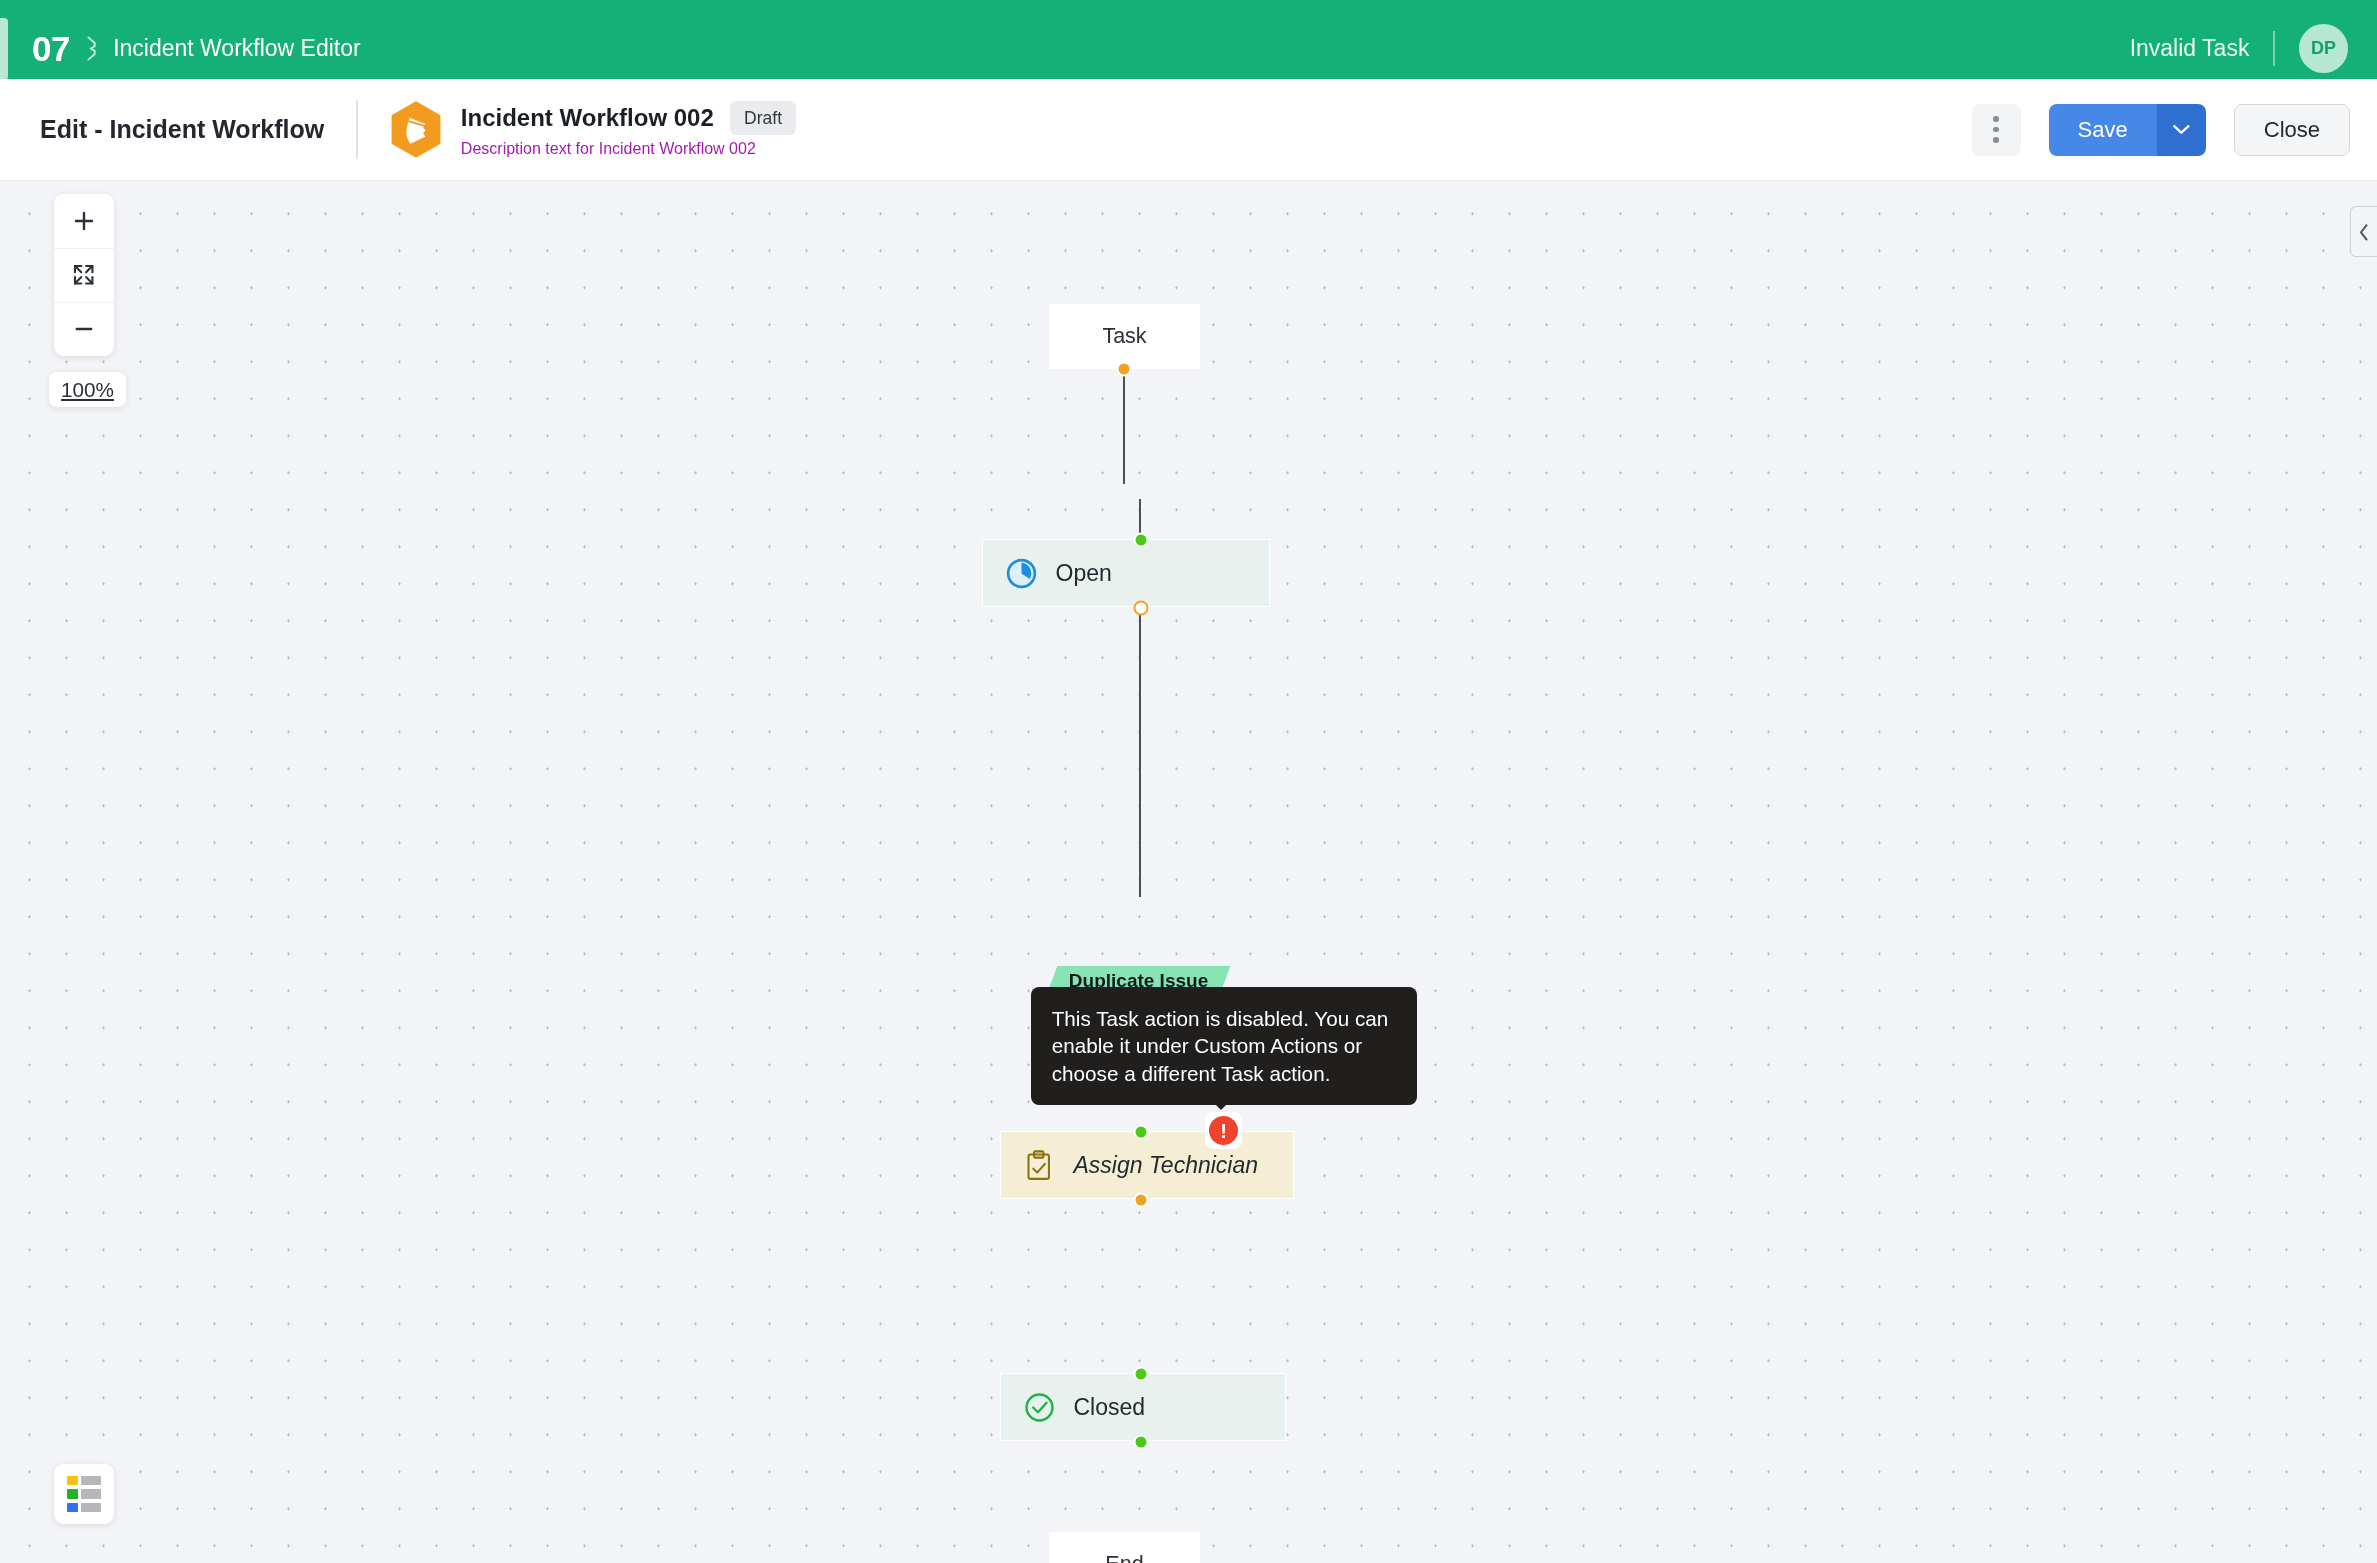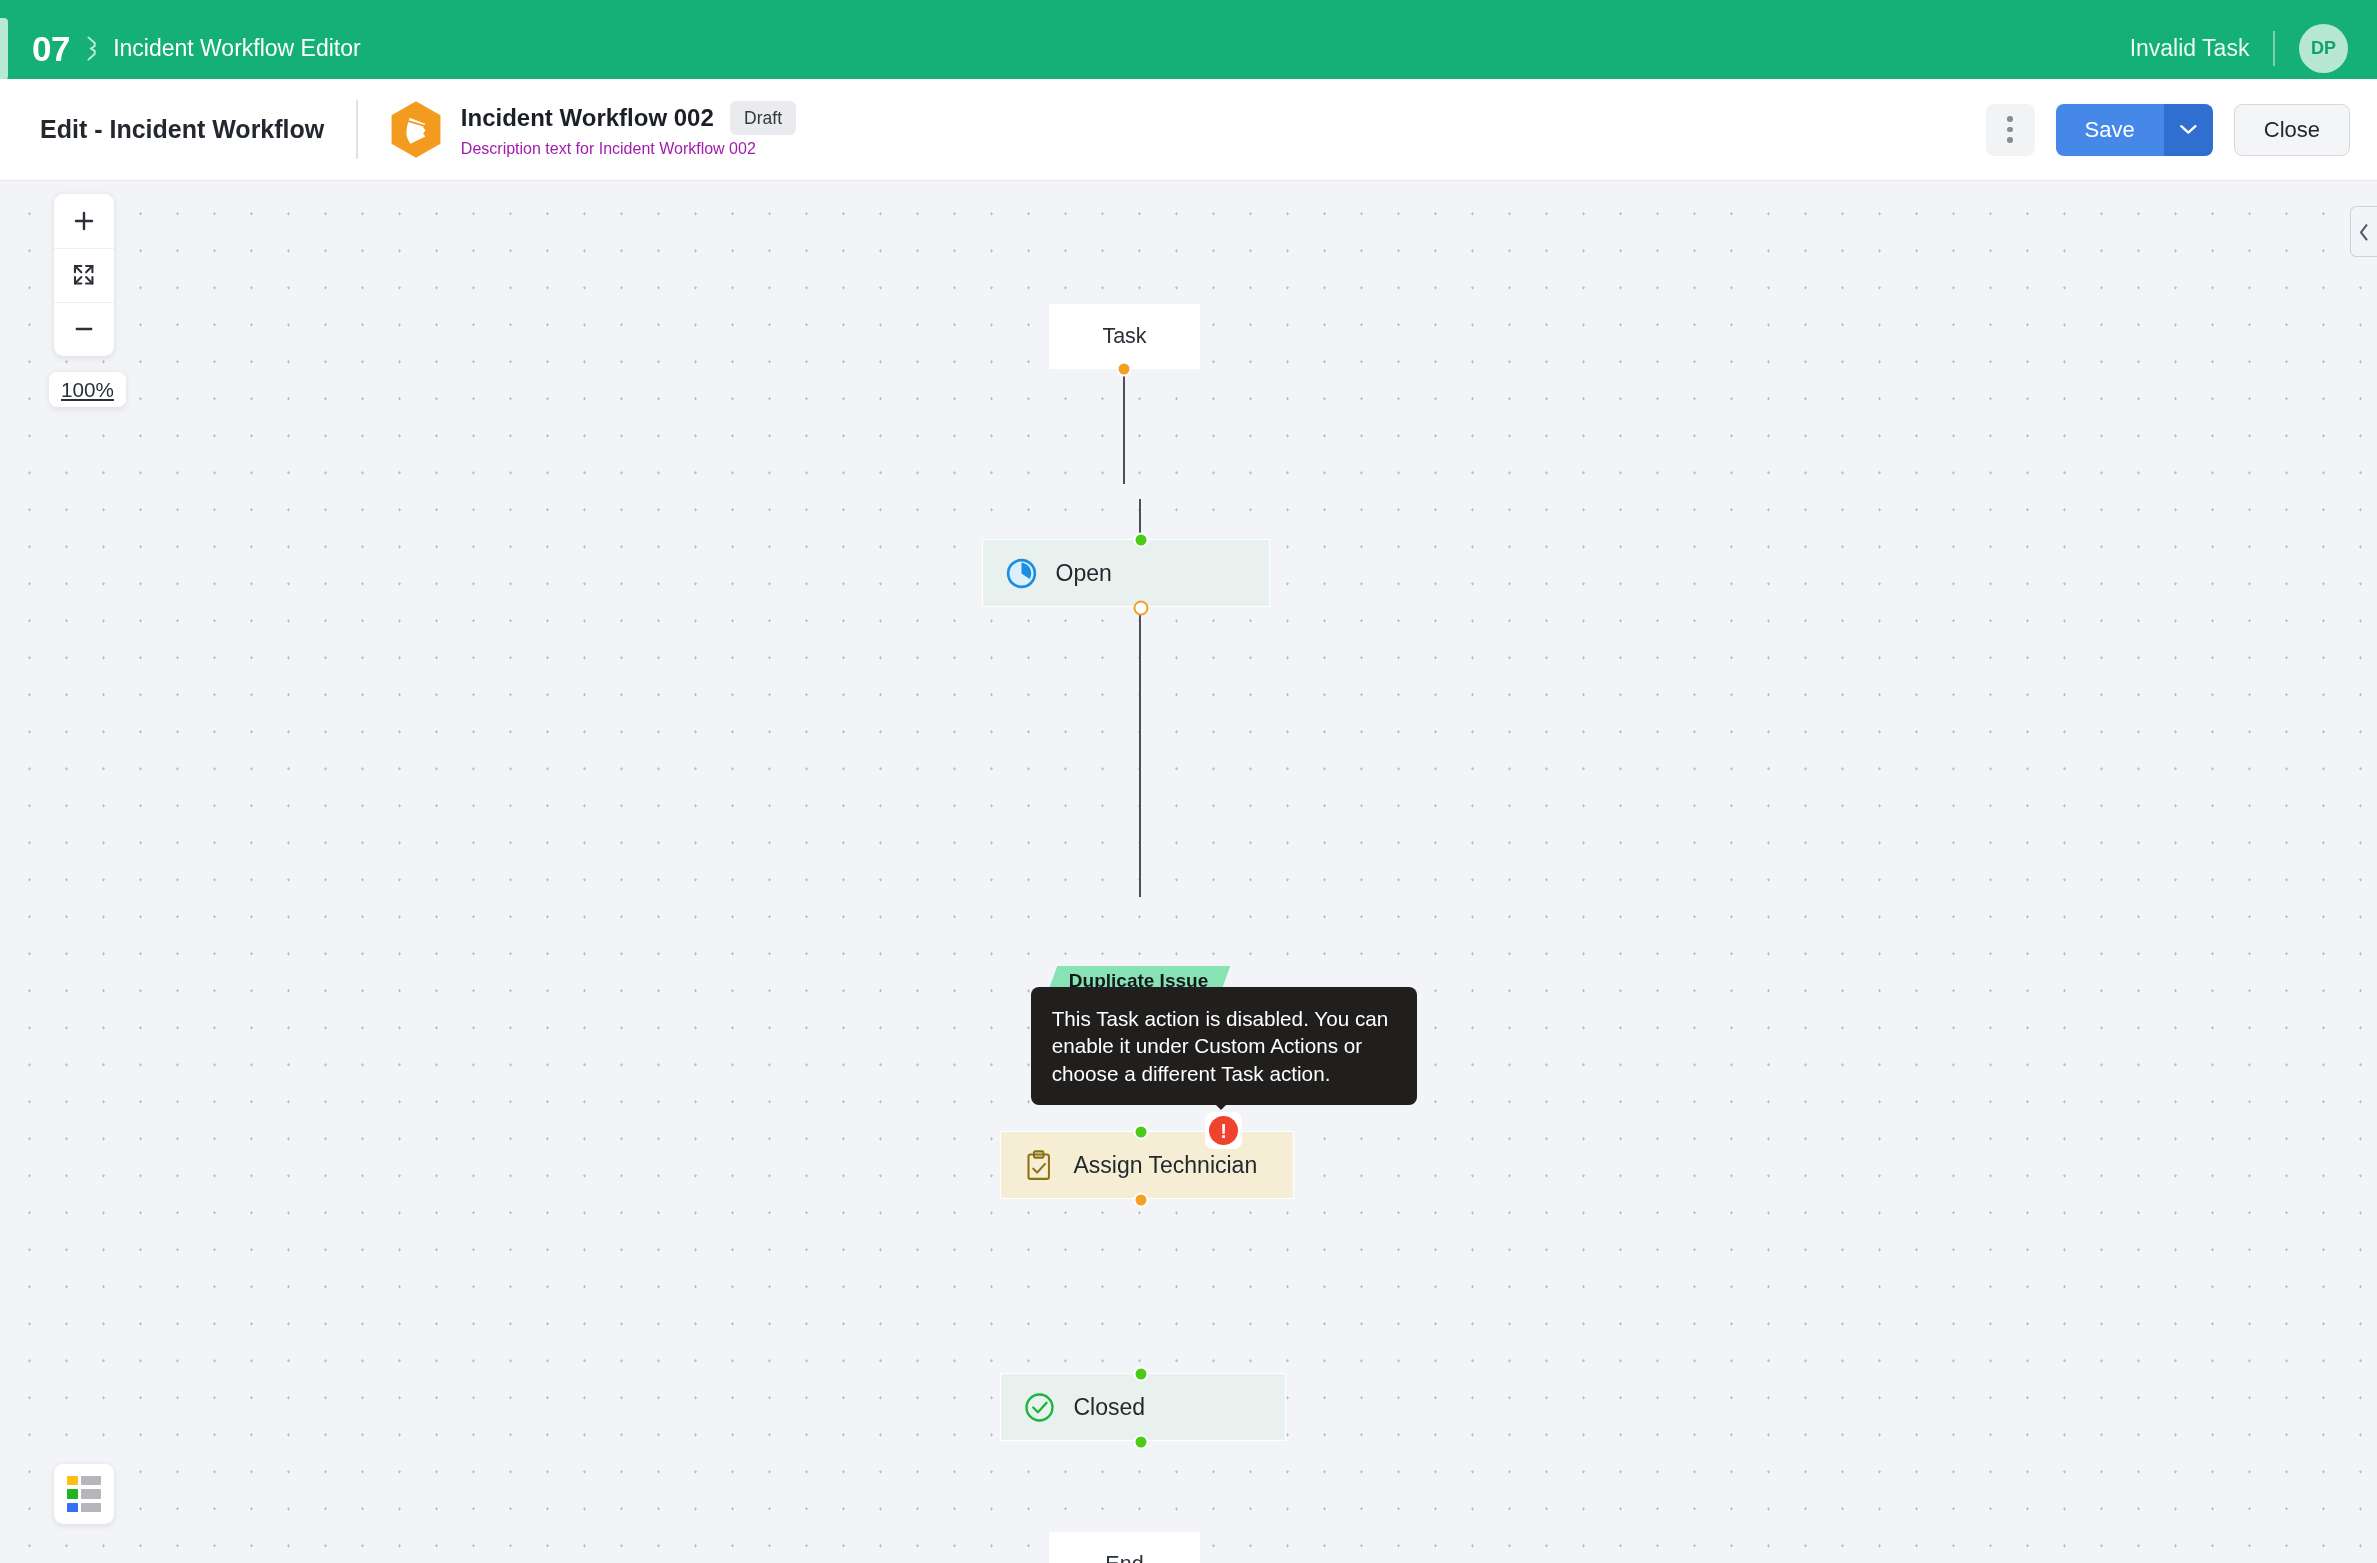--- a/index.html
+++ b/index.html
@@ -83,21 +83,21 @@
   .draft-badge {
     background: #eaebee; color: #33373d;
     font-size: 17.5px; font-weight: 500;
     padding: 6.4px 14.3px; border-radius: 6.4px;
     white-space: nowrap;
   }
   .wf-desc {
     font-size: 16px; color: #a21caf; white-space: nowrap;
   }
   .toolbar-actions {
-    margin-left: auto; display: flex; align-items: center; gap: 21px;
+    margin-left: auto; display: flex; align-items: center; gap: 28px;
   }
   .kebab-btn {
     width: 49px; height: 52px; border-radius: 8px;
     background: #f2f3f5; border: none;
     display: flex; flex-direction: column; align-items: center;
     justify-content: center; gap: 4.8px; cursor: pointer;
   }
   .kebab-btn span {
     width: 5.6px; height: 5.6px; border-radius: 50%; background: #888d95;
     display: block;
@@ -192,21 +192,21 @@
   .node-status {
     background: #e8f1ee;
     border: 1.6px solid #ffffff;
     padding-left: 22px; gap: 17.5px;
     font-size: 23px; font-weight: 500; color: #24282f;
   }
   .node-task {
     background: #f5eed4;
     border: 1.6px solid #ffffff;
     padding-left: 22px; gap: 17.5px;
-    font-size: 23px; font-weight: 500; color: #24282f;
+    font-size: 23px; font-weight: 500; color: #24282f; font-style: italic;
   }
   .node-label { white-space: nowrap; }
   .node-icon { width: 33px; height: 33px; flex: 0 0 auto; display: block; }
 
   
   .port {
     position: absolute; border-radius: 50%;
     transform: translate(-50%, -50%);
   }
   .port-green { width: 15px; height: 15px; background: #4BCA18; border: 2.4px solid #fff; }

